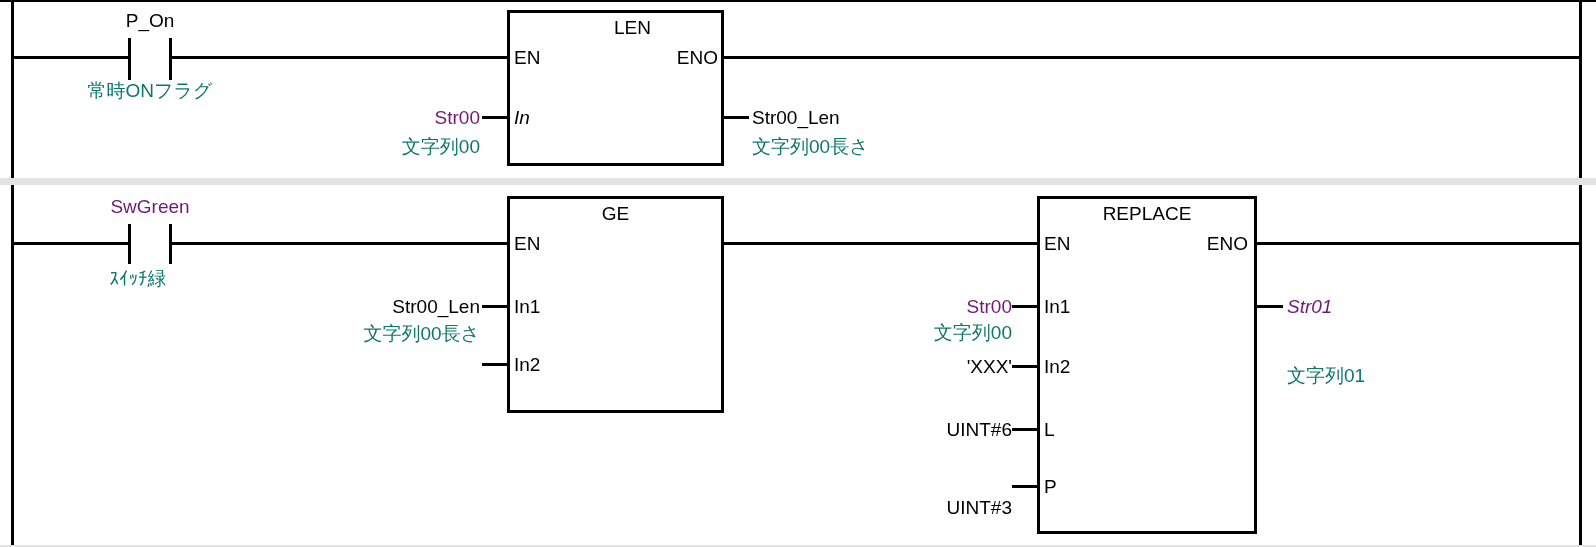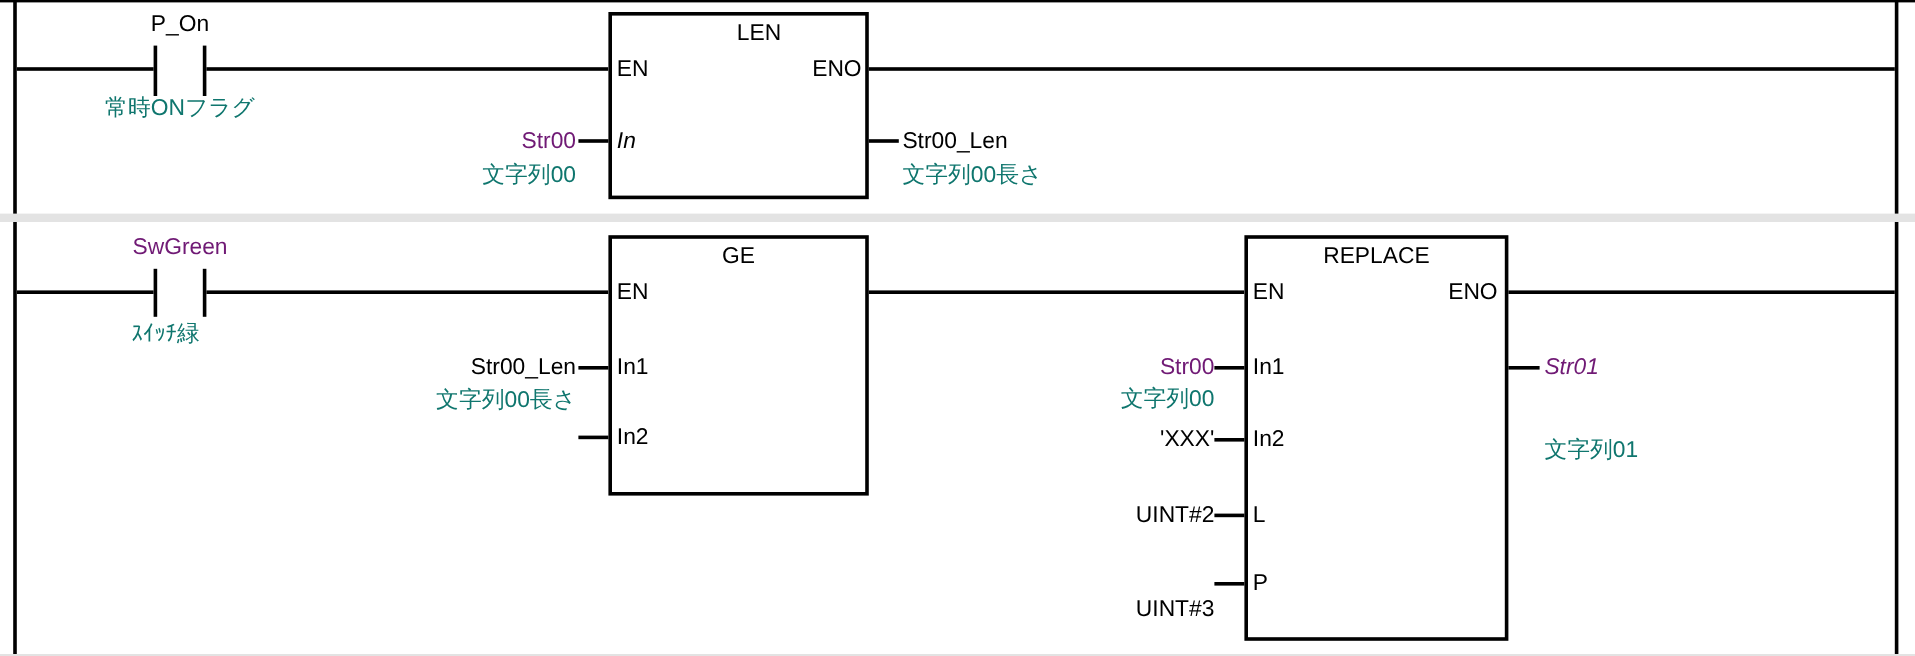--- a/index.html
+++ b/index.html
@@ -91,21 +91,21 @@
   <div class="t" style="left:1044px;top:356px;">In2</div>
   <div class="t" style="left:1044px;top:419px;">L</div>
   <div class="t" style="left:1044px;top:476px;">P</div>
 
   <div class="wire" style="left:1012px;top:305px;width:25px;height:3px;"></div>
   <div class="t ta-r mag" style="left:802px;top:296px;width:210px;">Str00</div>
   <div class="t ta-r grn" style="left:802px;top:322px;width:210px;">文字列00</div>
   <div class="wire" style="left:1012px;top:365px;width:25px;height:3px;"></div>
   <div class="t ta-r" style="left:802px;top:356px;width:210px;">'XXX'</div>
   <div class="wire" style="left:1012px;top:428px;width:25px;height:3px;"></div>
-  <div class="t ta-r" style="left:802px;top:419px;width:210px;">UINT#2</div>
+  <div class="t ta-r" style="left:802px;top:419px;width:210px;">UINT#6</div>
   <div class="wire" style="left:1012px;top:485px;width:25px;height:3px;"></div>
   <div class="t ta-r" style="left:802px;top:476px;width:210px;margin-top:21px;">UINT#3</div>
 
   <div class="wire" style="left:1257px;top:242px;width:322px;height:3px;"></div>
   <div class="wire" style="left:1257px;top:305px;width:26px;height:3px;"></div>
   <div class="t mag" style="left:1287px;top:296px;font-style:italic;">Str01</div>
   <div class="t grn" style="left:1287px;top:325px;margin-top:40px;">文字列01</div>
 
 </div>
 

